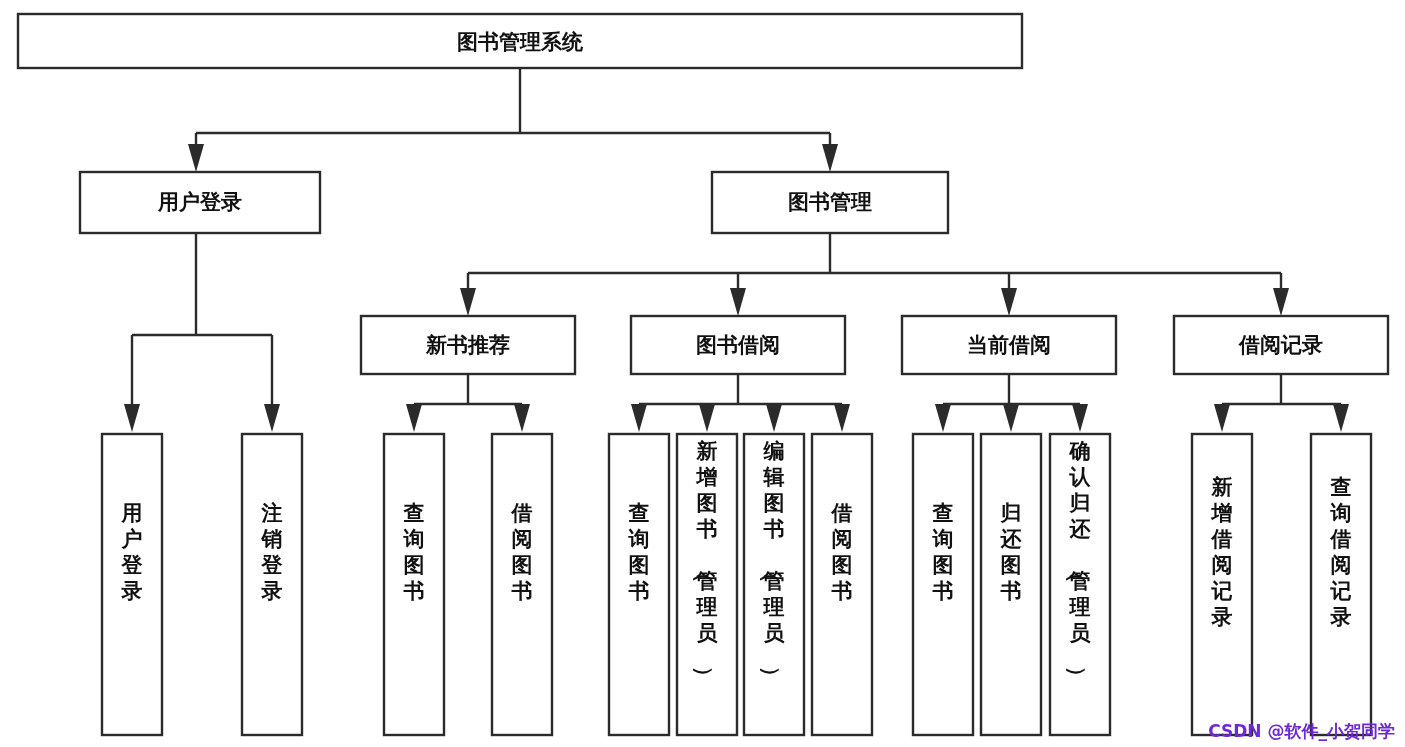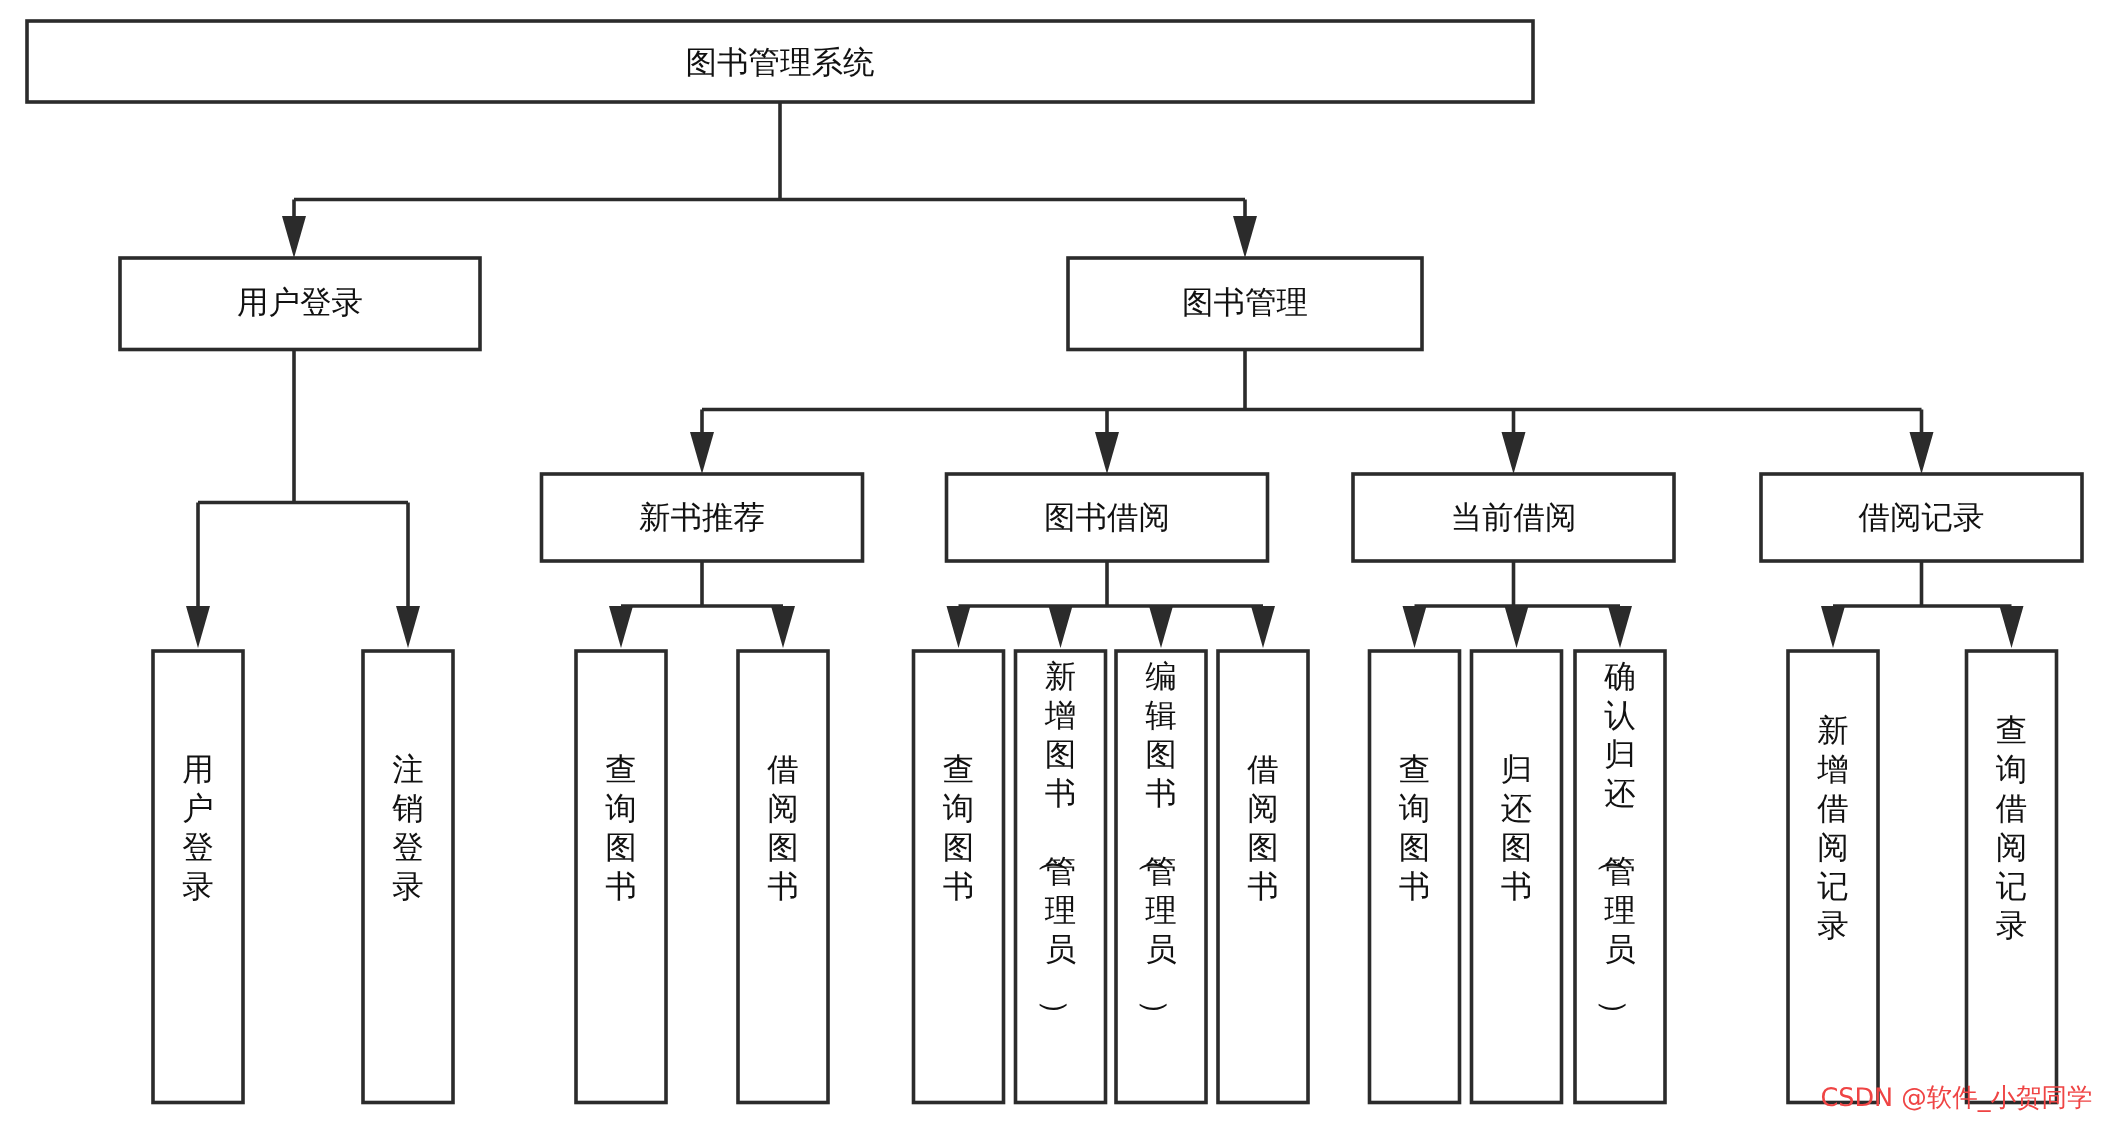--- a/index.html
+++ b/index.html
@@ -11,20 +11,21 @@
     width: 1405px;
     height: 747px;
     font-family: "DejaVu Sans", "Liberation Sans", sans-serif;
     overflow: hidden;
   }
   #diagram-root {
     position: relative;
     width: 1405px;
     height: 747px;
     background: #ffffff;
+    font-weight: bold;
   }
   svg#tree-svg {
     position: absolute;
     left: 0;
     top: 0;
     width: 1405px;
     height: 747px;
     display: block;
   }
   .node-rect {
@@ -54,21 +55,21 @@
   .arrow-head {
     fill: #2b2b2b;
     stroke: none;
   }
   .watermark {
     position: absolute;
     right: 10px;
     bottom: 4px;
     font-family: "DejaVu Sans", "Liberation Sans", sans-serif;
     font-size: 17px;
-    color: #ef4444;
+    color: #6d28d9;
     white-space: nowrap;
     user-select: none;
   }
 </style>
 </head>
 <body>
 
 <div id="diagram-root">
 
   <svg id="tree-svg" viewBox="0 0 1405 747" xmlns="http://www.w3.org/2000/svg">

